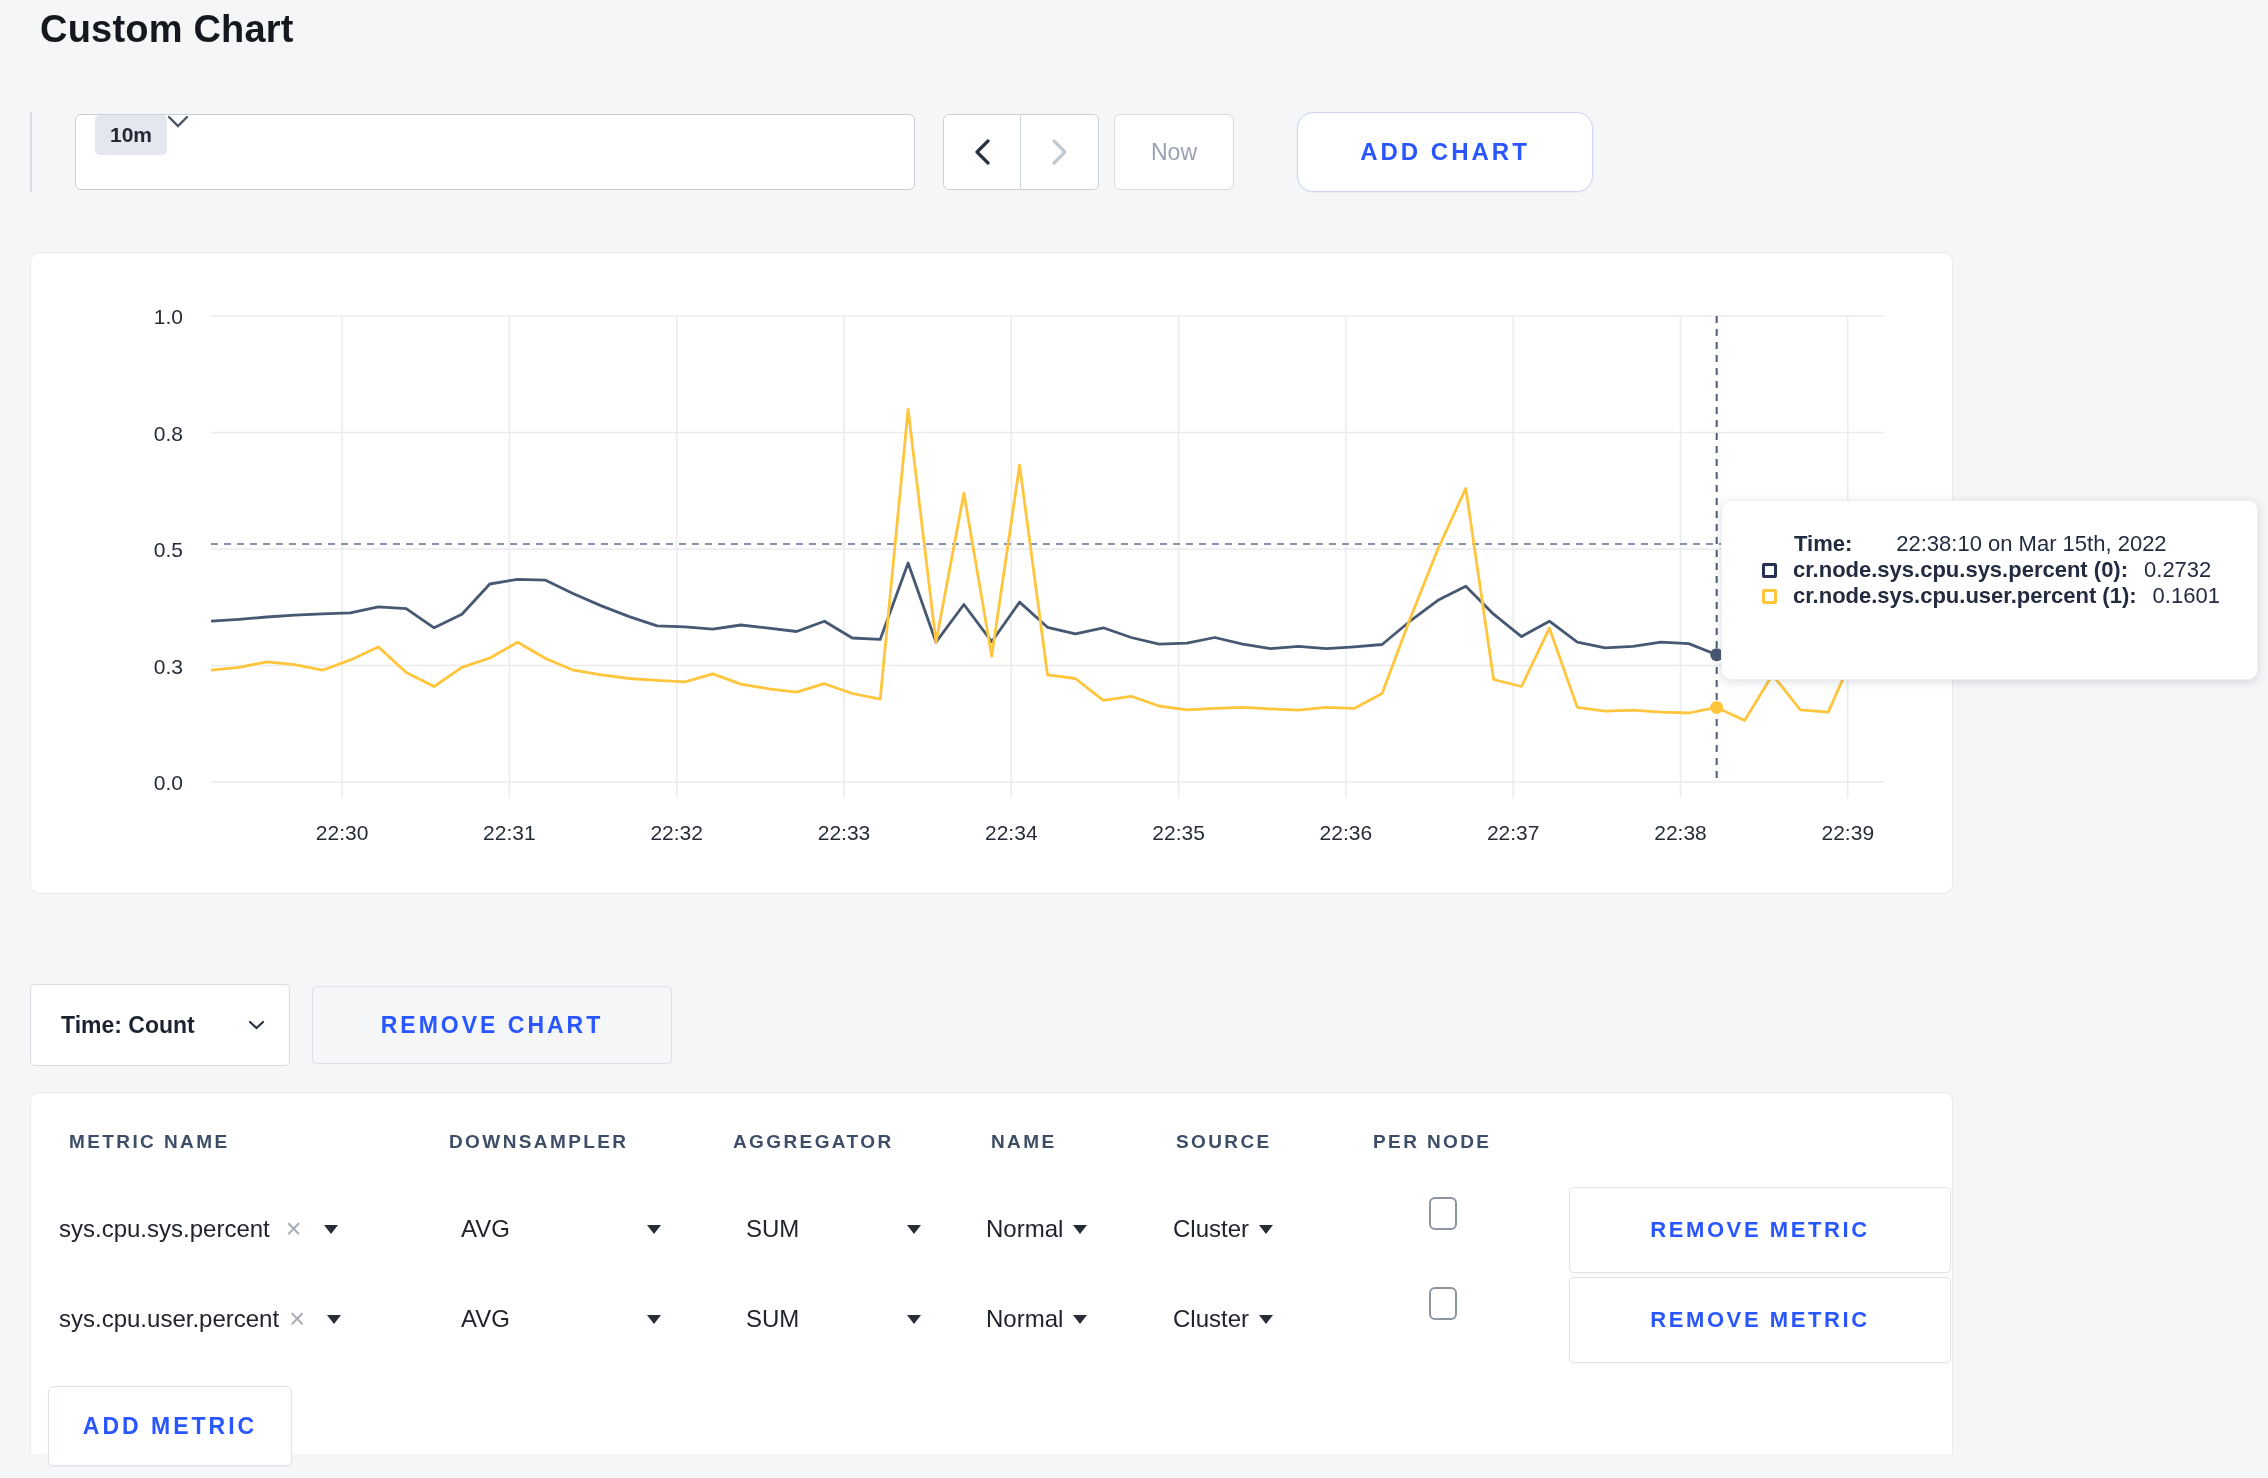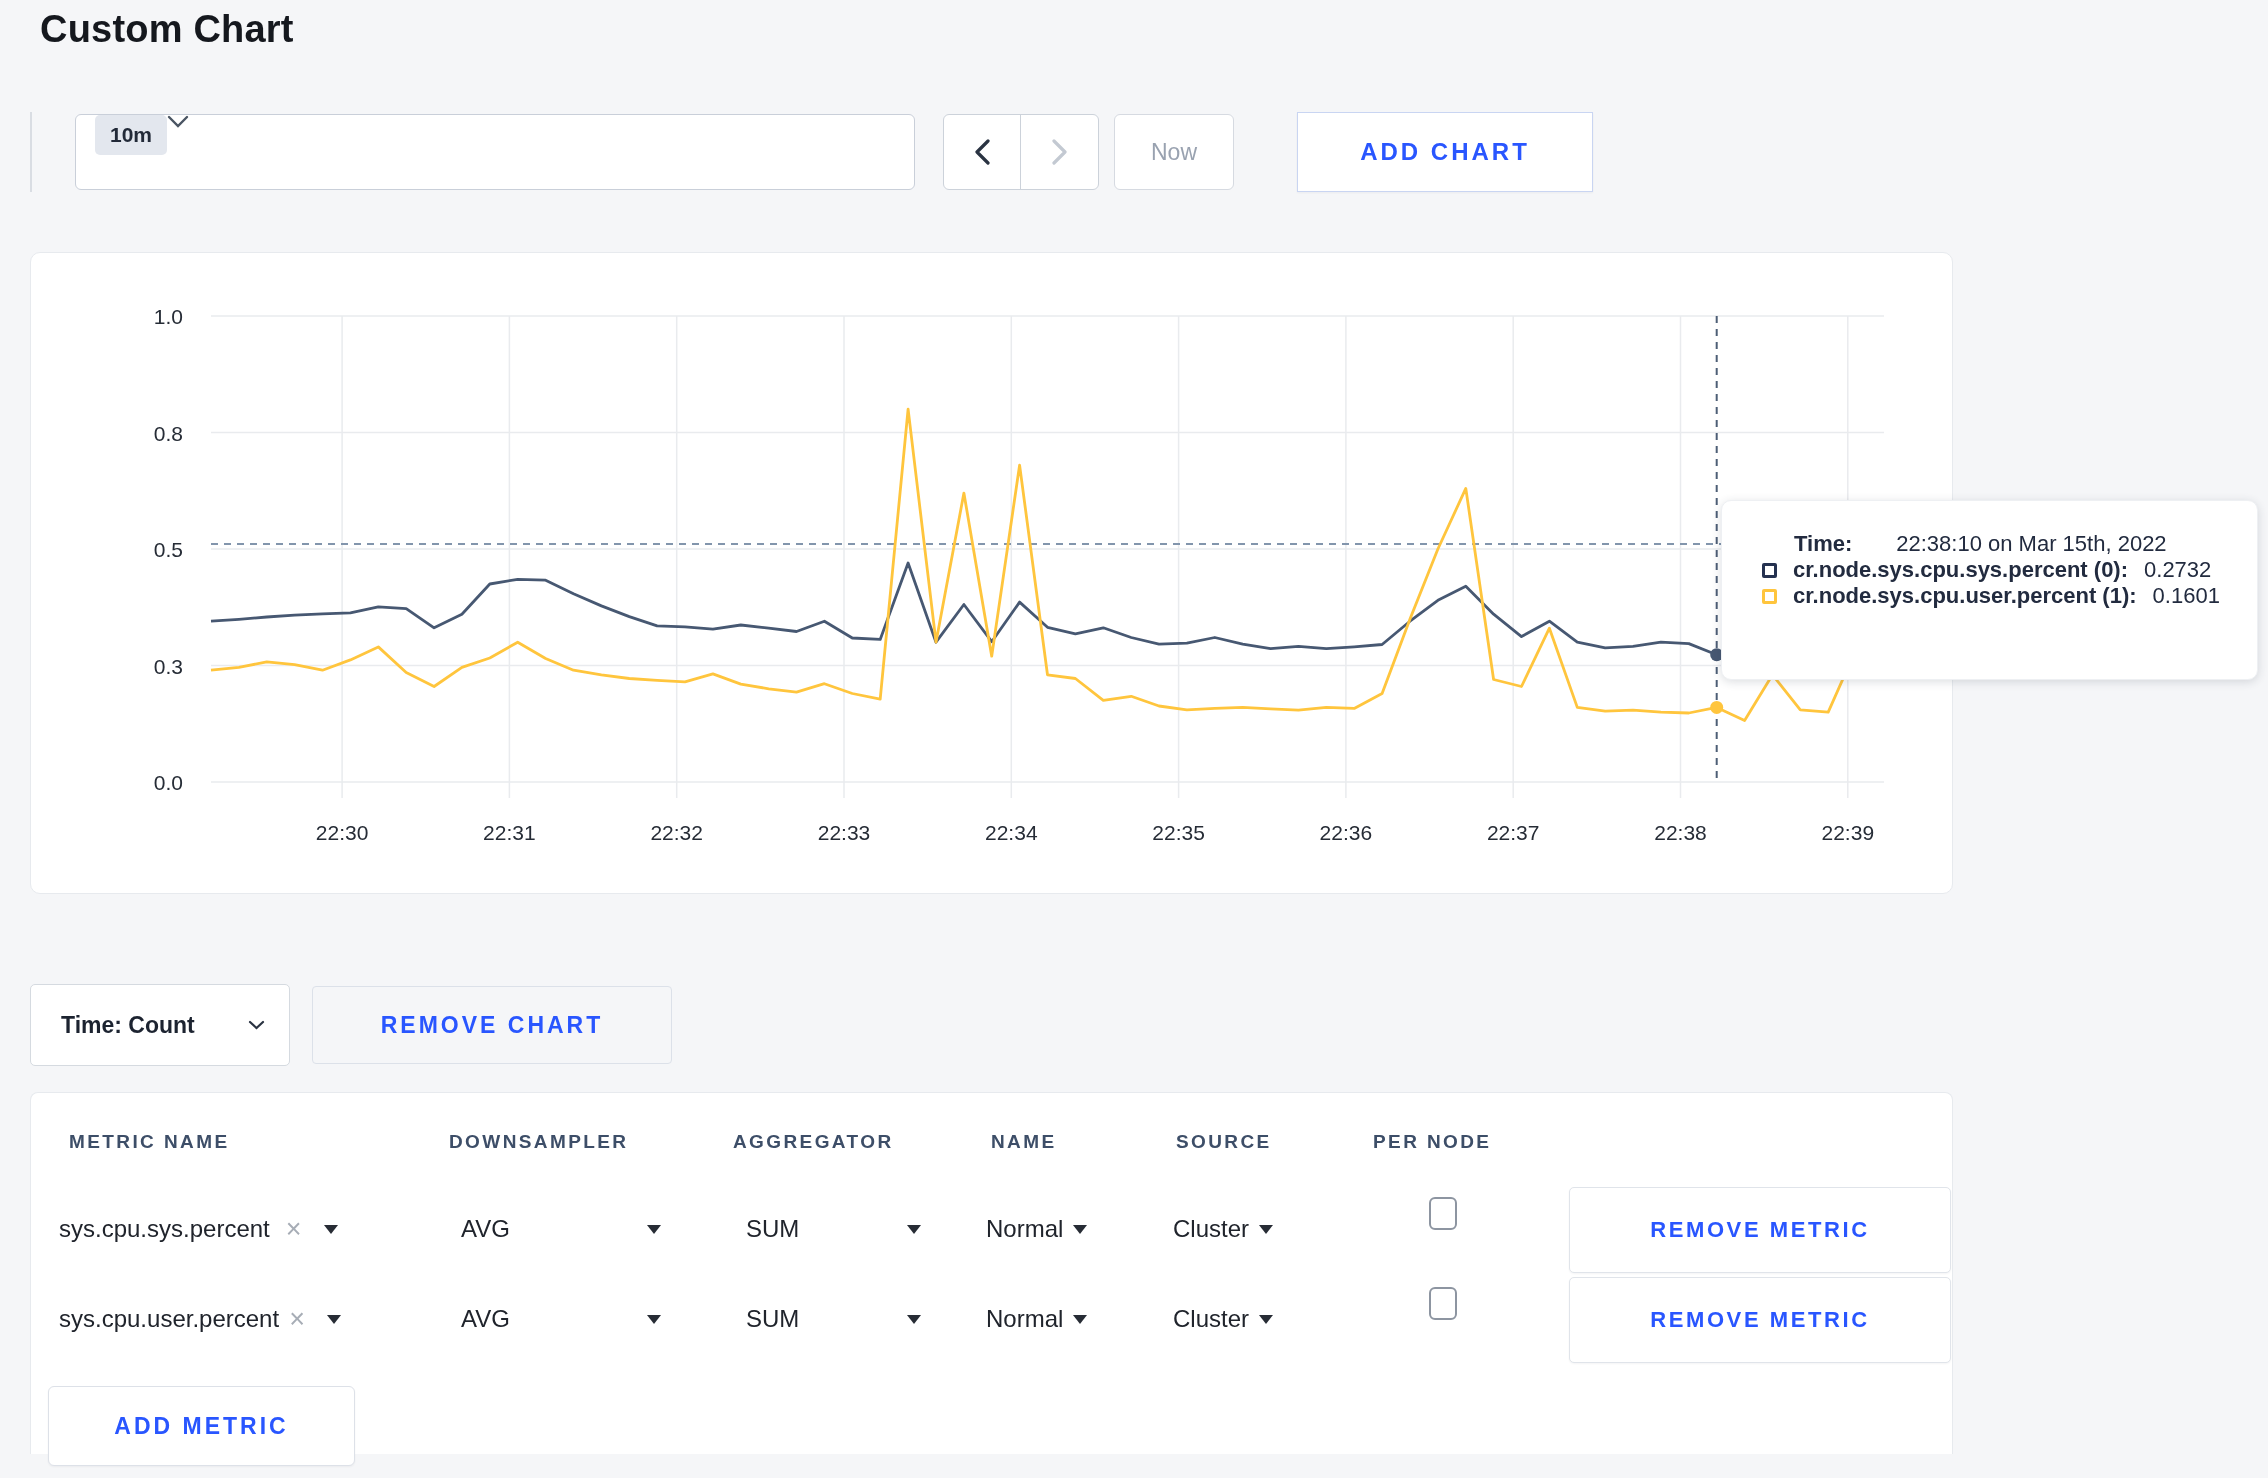--- a/index.html
+++ b/index.html
@@ -23,21 +23,21 @@
   .pager-btn:first-child { border-right:1px solid #ccd2da; }
 
   .now-btn { left:1114px; top:114px; width:120px; height:76px; background:#fff;
     border:1px solid #d6dae1; border-radius:6px; font-size:23px; font-weight:500; color:#99a2b0;
     display:flex; align-items:center; justify-content:center; }
 
   .blue-btn { display:flex; align-items:center; justify-content:center;
     background:#fff; border:1px solid #dce1e9; border-radius:5px;
     color:#2956ff; font-weight:700; letter-spacing:3px; cursor:pointer;
     box-shadow:0 1px 2px rgba(30,40,60,.05); }
-  .add-chart { left:1297px; top:112px; width:296px; height:80px; font-size:24px; border-color:#c9d5f2; border-radius:0; }
+  .add-chart { left:1297px; top:112px; width:296px; height:80px; font-size:24px; border-color:#c9d5f2; border-radius:16px; }
 
   .chart-card { left:30px; top:252px; width:1923px; height:642px; background:#fff;
     border:1px solid #e7eaee; border-radius:10px; }
   .chart-card svg { position:absolute; left:0; top:0; }
 
   .tooltip { left:1721px; top:500px; width:537px; height:180px; background:#fff;
     border:1px solid #eef0f3; border-radius:10px; box-shadow:0 2px 10px rgba(40,50,70,.16);
     padding:30px 0 0 40px; z-index:5; font-size:22px; color:#222b3f; }
   .tt-time-row { margin-left:32px; display:flex; align-items:center;gap:28px; }
   .tt-time-label { font-weight:700; }
@@ -57,21 +57,21 @@
     border:1px solid #e7eaee; border-radius:8px 8px 0 0; border-bottom:none; }
   .th { position:absolute; top:38px; font-size:19px; font-weight:700; letter-spacing:2.4px; color:#3d4e68; }
   .cell { position:absolute; display:flex; align-items:center; font-size:24px; color:#20242c; cursor:pointer; }
   .row1 { top:112px; height:48px; }
   .row2 { top:202px; height:48px; }
   .caret { width:0; height:0; border-left:7px solid transparent; border-right:7px solid transparent;
     border-top:9px solid #272c35; display:inline-block; }
   .x-glyph { color:#a7adb6; font-size:27px; line-height:1; cursor:pointer; }
   .checkbox { position:absolute; width:28px; height:33px; border:2px solid #8d95a1; border-radius:6px; background:#fff; cursor:pointer; }
   .remove-metric { position:absolute; left:1538px; width:382px; height:86px; font-size:22px; letter-spacing:2.6px; border-color:#e0e4ea; }
-  .add-metric { left:48px; top:1386px; width:307px; height:80px; font-size:23px; border-color:#dde1e8; border-radius:6px; }
+  .add-metric { left:48px; top:1386px; width:244px; height:80px; font-size:23px; border-color:#dde1e8; border-radius:6px; }
 </style>
 </head>
 <body>
 
 <div class="abs page-title">Custom Chart</div>
 
 <div class="abs toolbar-rule"></div>
 
 <div class="abs time-select">
   <span class="time-badge">10m</span>

